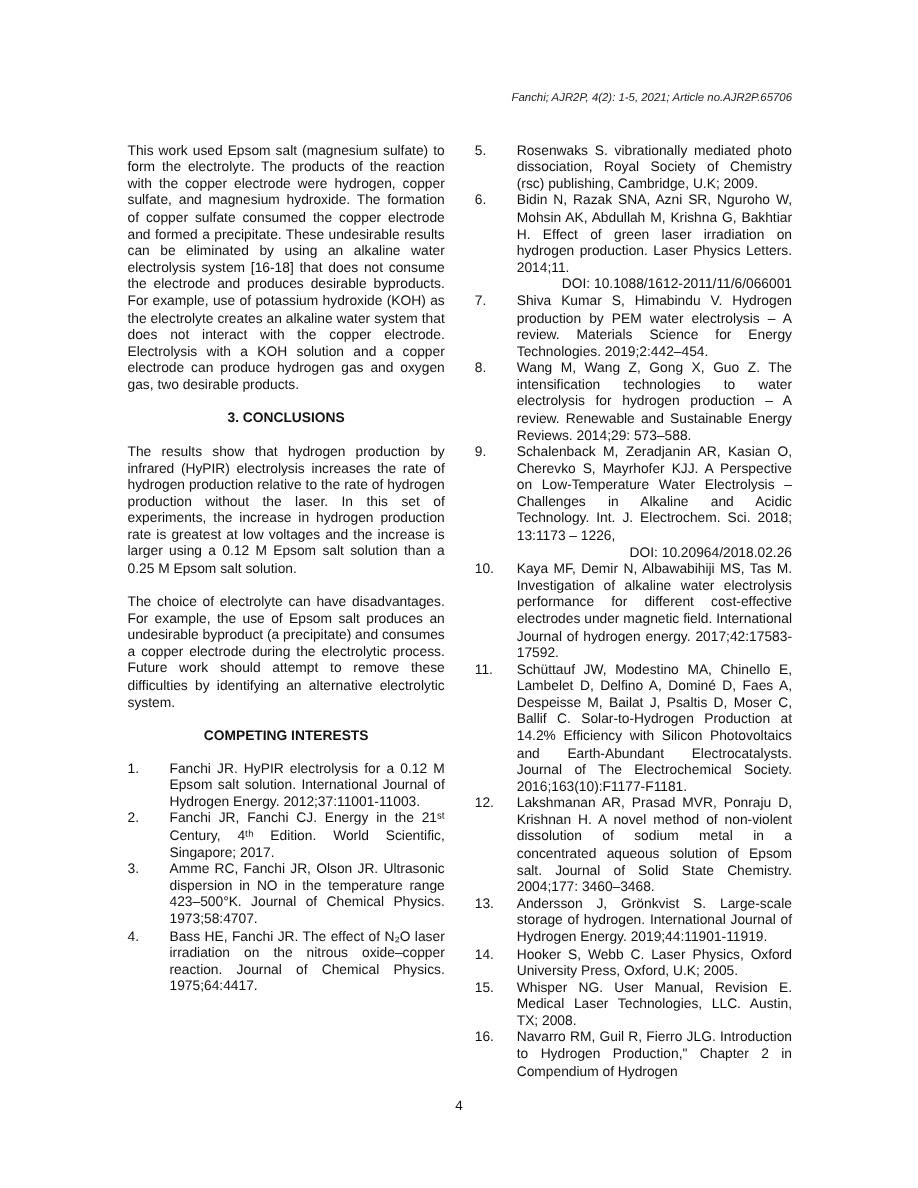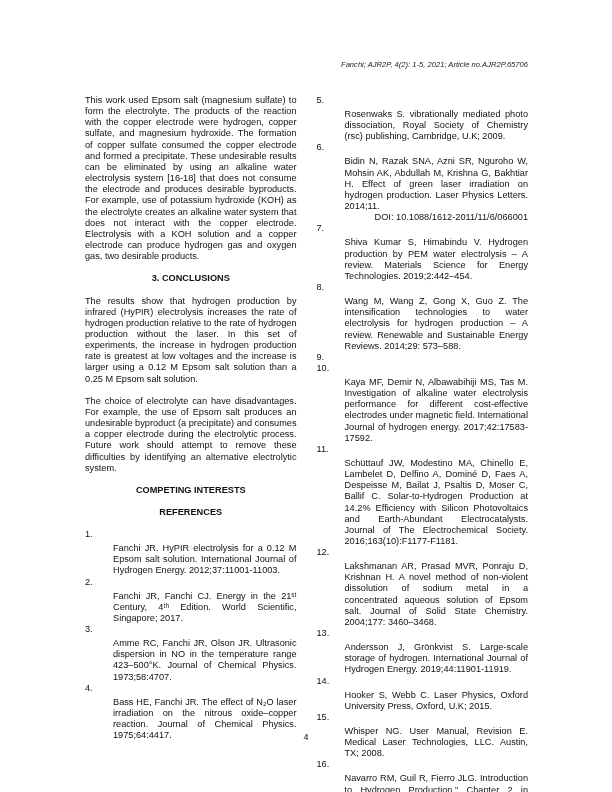--- a/index.html
+++ b/index.html
@@ -42,21 +42,21 @@
   }
   .ref-row {
     display:flex;
     align-items:flex-start;
   }
   .ref-num {
     width:28px;
     flex:0 0 28px;
     text-align:left;
   }
-  .ref-body { flex:1;margin-top:14px; }
+  .ref-body { flex:1; }
   .ref-doi { text-align:right; }
   .page-number {
     position:absolute;
     top:732px; left:0;
     width:612px;
     text-align:center;
     font-size:9px;
   }
 </style>
 </head>
@@ -73,21 +73,20 @@
 
       <div class="heading">3. CONCLUSIONS</div>
 
       <p>The results show that hydrogen production by infrared (HyPIR) electrolysis increases the rate of hydrogen production relative to the rate of hydrogen production without the laser. In this set of experiments, the increase in hydrogen production rate is greatest at low voltages and the increase is larger using a 0.12 M Epsom salt solution than a 0.25 M Epsom salt solution.</p>
 
       <p>The choice of electrolyte can have disadvantages. For example, the use of Epsom salt produces an undesirable byproduct (a precipitate) and consumes a copper electrode during the electrolytic process. Future work should attempt to remove these difficulties by identifying an alternative electrolytic system.</p>
 
       <div class="heading">COMPETING INTERESTS</div>
 
 
-      <div class="heading">REFERENCES</div>
 
       <div>
           <div class="ref-row">
             <div class="ref-num">1.</div>
             <div class="ref-body">Fanchi JR. HyPIR electrolysis for a 0.12 M Epsom salt solution. International Journal of Hydrogen Energy. 2012;37:11001-11003.</div>
           </div>
           <div class="ref-row">
             <div class="ref-num">2.</div>
             <div class="ref-body">Fanchi JR, Fanchi CJ. Energy in the 21ˢᵗ Century, 4ᵗʰ Edition. World Scientific, Singapore; 2017.</div>
           </div>
@@ -115,40 +114,41 @@
           <div class="ref-row">
             <div class="ref-num">7.</div>
             <div class="ref-body">Shiva Kumar S, Himabindu V. Hydrogen production by PEM water electrolysis – A review. Materials Science for Energy Technologies. 2019;2:442–454.</div>
           </div>
           <div class="ref-row">
             <div class="ref-num">8.</div>
             <div class="ref-body">Wang M, Wang Z, Gong X, Guo Z. The intensification technologies to water electrolysis for hydrogen production – A review. Renewable and Sustainable Energy Reviews. 2014;29: 573–588.</div>
           </div>
           <div class="ref-row">
             <div class="ref-num">9.</div>
+            <div class="ref-body">Schalenback M, Zeradjanin AR, Kasian O, Cherevko S, Mayrhofer KJJ. A Perspective on Low-Temperature Water Electrolysis – Challenges in Alkaline and Acidic Technology. Int. J. Electrochem. Sci. 2018; 13:1173 – 1226,<div class="ref-doi">DOI: 10.20964/2018.02.26</div></div>
           </div>
           <div class="ref-row">
             <div class="ref-num">10.</div>
             <div class="ref-body">Kaya MF, Demir N, Albawabihiji MS, Tas M. Investigation of alkaline water electrolysis performance for different cost-effective electrodes under magnetic field. International Journal of hydrogen energy. 2017;42:17583-17592.</div>
           </div>
           <div class="ref-row">
             <div class="ref-num">11.</div>
             <div class="ref-body">Schüttauf JW, Modestino MA, Chinello E, Lambelet D, Delfino A, Dominé D, Faes A, Despeisse M, Bailat J, Psaltis D, Moser C, Ballif C. Solar-to-Hydrogen Production at 14.2% Efficiency with Silicon Photovoltaics and Earth-Abundant Electrocatalysts. Journal of The Electrochemical Society. 2016;163(10):F1177-F1181.</div>
           </div>
           <div class="ref-row">
             <div class="ref-num">12.</div>
             <div class="ref-body">Lakshmanan AR, Prasad MVR, Ponraju D, Krishnan H. A novel method of non-violent dissolution of sodium metal in a concentrated aqueous solution of Epsom salt. Journal of Solid State Chemistry. 2004;177: 3460–3468.</div>
           </div>
           <div class="ref-row">
             <div class="ref-num">13.</div>
             <div class="ref-body">Andersson J, Grönkvist S. Large-scale storage of hydrogen. International Journal of Hydrogen Energy. 2019;44:11901-11919.</div>
           </div>
           <div class="ref-row">
             <div class="ref-num">14.</div>
-            <div class="ref-body">Hooker S, Webb C. Laser Physics, Oxford University Press, Oxford, U.K; 2015.</div>
+            <div class="ref-body">Hooker S, Webb C. Laser Physics, Oxford University Press, Oxford, U.K; 2005.</div>
           </div>
           <div class="ref-row">
             <div class="ref-num">15.</div>
             <div class="ref-body">Whisper NG. User Manual, Revision E. Medical Laser Technologies, LLC. Austin, TX; 2008.</div>
           </div>
           <div class="ref-row">
             <div class="ref-num">16.</div>
             <div class="ref-body">Navarro RM, Guil R, Fierro JLG. Introduction to Hydrogen Production," Chapter 2 in Compendium of Hydrogen</div>
           </div>
         </div>

